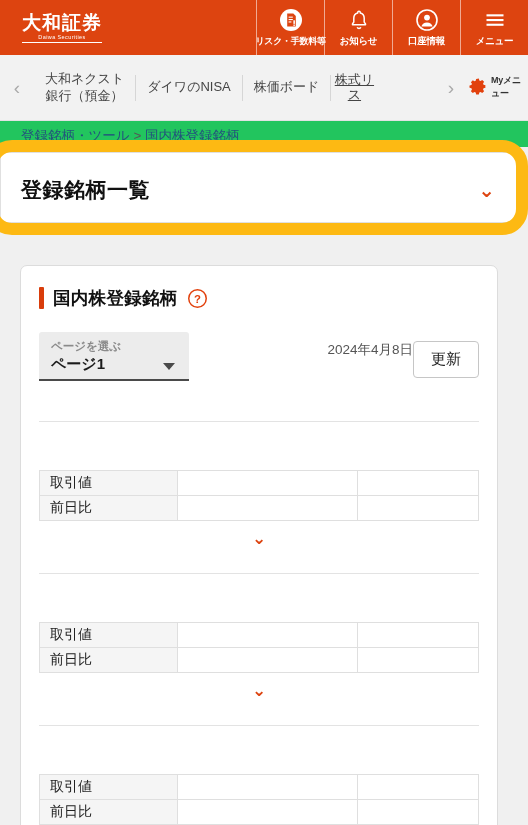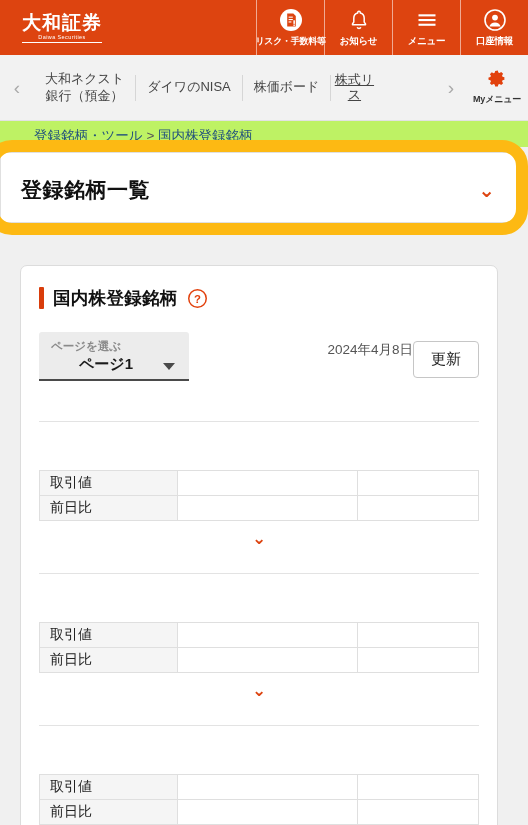--- a/index.html
+++ b/index.html
@@ -35,28 +35,28 @@
   .nav-arrow.right { width:30px; }
   .nav-items { flex:1; display:flex; align-items:center; overflow:hidden; height:100%; }
   .nav-item {
     color:#454545; font-size:13px; line-height:1.25; text-align:center;
     padding:0 11px; white-space:pre-line; flex:none;
     display:flex; align-items:center; height:30px;
   }
   .nav-sep { width:1px; height:26px; background:#d6d6d6; flex:none; }
   .nav-item.clip { max-width:46px; overflow:hidden; white-space:normal; word-break:break-all; height:34px; line-height:1.15; padding:0 2px;text-decoration:underline; }
   .mymenu {
-    width:62px; flex:none; display:flex; flex-direction:column; align-items:center;
+    width:62px; flex:none; display:flex; flex-direction:row; align-items:center;
     justify-content:center; gap:2px; align-self:stretch; padding-bottom:2px;
   }
   .mymenu-label { font-size:9px; font-weight:bold; color:#333; letter-spacing:-.2px; }
 
   
   .breadcrumb {
-    padding:6px 0 0 34px; font-size:13.5px; color:#23527c; background:#bef264;
+    padding:6px 0 0 21px; font-size:13.5px; color:#23527c; background:#22c55e;
     height:26px; white-space:nowrap; overflow:hidden;
   }
   .breadcrumb .sep { color:#555; }
 
   
   .highlight-ring {
     position:absolute; left:-14px; top:140px; width:542px; height:95px;
     border:12px solid #fdb913; border-radius:26px; background:transparent;
     z-index:30; pointer-events:none;
   }
@@ -79,21 +79,21 @@
   .accent-bar { width:5px; height:22px; background:#d93d0b; border-radius:1px; }
   .sec-title { font-size:17.5px; font-weight:bold; color:#111; letter-spacing:.3px; }
   .help-ico { width:21px; height:21px; }
 
   .toolbar { display:flex; align-items:flex-end; justify-content:space-between; margin-bottom:40px; }
   .select-field {
     width:150px; background:#ececec; border-bottom:2px solid #4a4a4a;
     border-radius:3px 3px 0 0; padding:6px 10px 5px 12px; position:relative;font-weight:bold;
   }
   .select-label { font-size:11.5px; color:#8a8a8a; line-height:1.4; }
-  .select-value { font-size:15px; color:#1b1b1b; line-height:1.35;margin-left:28px; }
+  .select-value { font-size:15px; color:#1b1b1b; line-height:1.35; }
   .select-caret {
     position:absolute; right:14px; bottom:9px; width:0; height:0;
     border-left:6px solid transparent; border-right:6px solid transparent; border-top:7px solid #4a4a4a;
   }
   .toolbar-right { display:flex; padding-bottom:3px; }
   .asof-date { font-size:13.5px; color:#555; }
   .refresh-btn {
     border:1px solid #c6c6c6; background:#fff; border-radius:4px;
     padding:8px 17px; font-size:15px; color:#222;
     font-family:"Liberation Sans","DejaVu Sans",sans-serif; cursor:pointer;
@@ -145,37 +145,37 @@
           <path d="M12 3.2a1.3 1.3 0 0 1 1.3 1.3v.6a5.2 5.2 0 0 1 3.9 5v4l1.3 1.8v.9H5.5v-.9L6.8 14v-4a5.2 5.2 0 0 1 3.9-5v-.6A1.3 1.3 0 0 1 12 3.2z" fill="none" stroke="#fff" stroke-width="1.5" stroke-linejoin="round"></path>
           <path d="M10.2 19.2a1.9 1.9 0 0 0 3.6 0" fill="none" stroke="#fff" stroke-width="1.5"></path>
         </svg>
       </span>
       <span class="hbtn-label">お知らせ</span>
     </div>
 
     <div class="hbtn">
       <span class="ico">
         <svg viewBox="0 0 24 24" width="24" height="24">
+          <circle cx="12" cy="12" r="10" fill="none" stroke="#fff" stroke-width="1.6"></circle>
+          <circle cx="12" cy="9.6" r="2.9" fill="#fff"></circle>
+          <path d="M6.4 18.6a5.9 5.9 0 0 1 11.2 0z" fill="#fff"></path>
+        </svg>
+      </span>
+      <span class="hbtn-label">口座情報</span>
+    </div>
+
+    <div class="hbtn">
+      <span class="ico">
+        <svg viewBox="0 0 24 24" width="24" height="24">
           <rect x="3.5" y="6.3" width="17" height="2.1" fill="#fff"></rect>
           <rect x="3.5" y="11" width="17" height="2.1" fill="#fff"></rect>
           <rect x="3.5" y="15.7" width="17" height="2.1" fill="#fff"></rect>
         </svg>
       </span>
       <span class="hbtn-label">メニュー</span>
-    </div>
-
-    <div class="hbtn">
-      <span class="ico">
-        <svg viewBox="0 0 24 24" width="24" height="24">
-          <circle cx="12" cy="12" r="10" fill="none" stroke="#fff" stroke-width="1.6"></circle>
-          <circle cx="12" cy="9.6" r="2.9" fill="#fff"></circle>
-          <path d="M6.4 18.6a5.9 5.9 0 0 1 11.2 0z" fill="#fff"></path>
-        </svg>
-      </span>
-      <span class="hbtn-label">口座情報</span>
     </div>
   </div>
 
   <div class="navbar">
     <div class="nav-arrow">‹</div>
     <div class="nav-items">
       <div class="nav-item">大和ネクスト
 銀行（預金）</div>
       <div class="nav-sep"></div>
       <div class="nav-item">ダイワのNISA</div>

